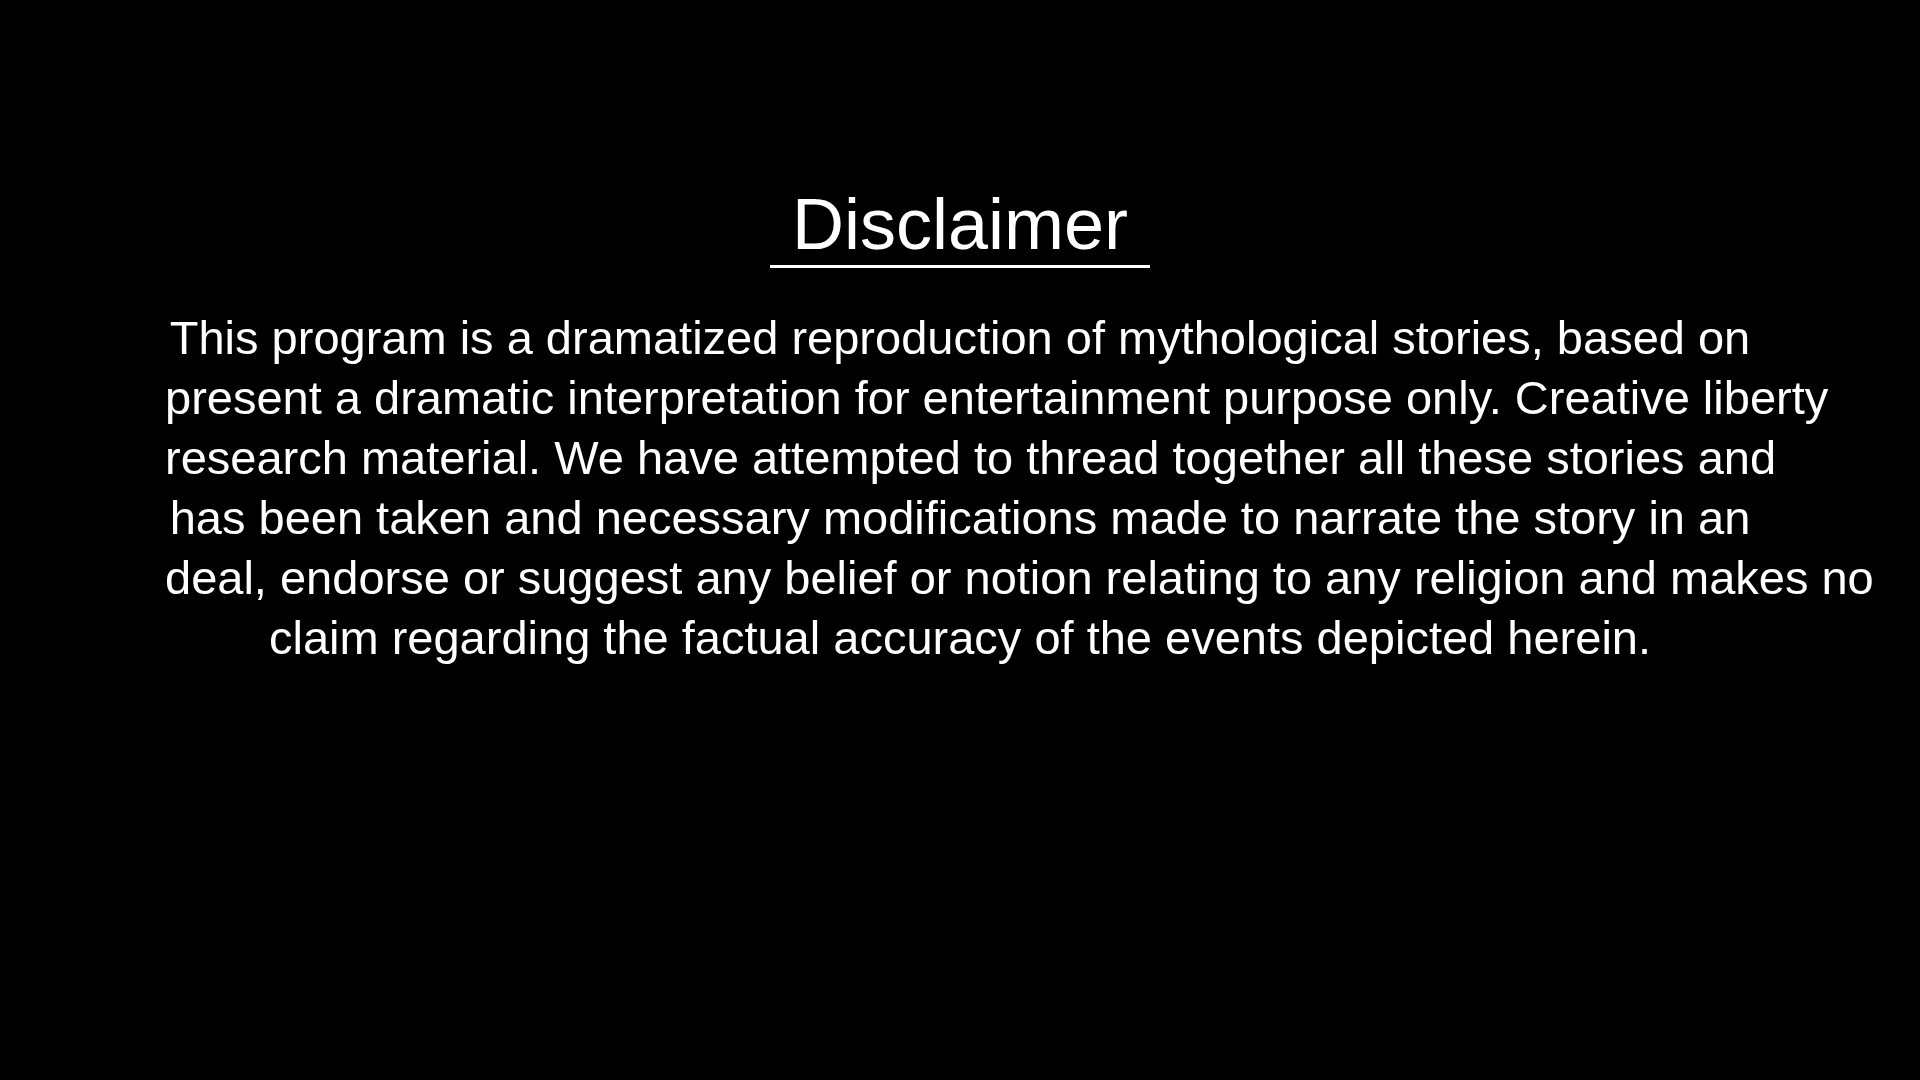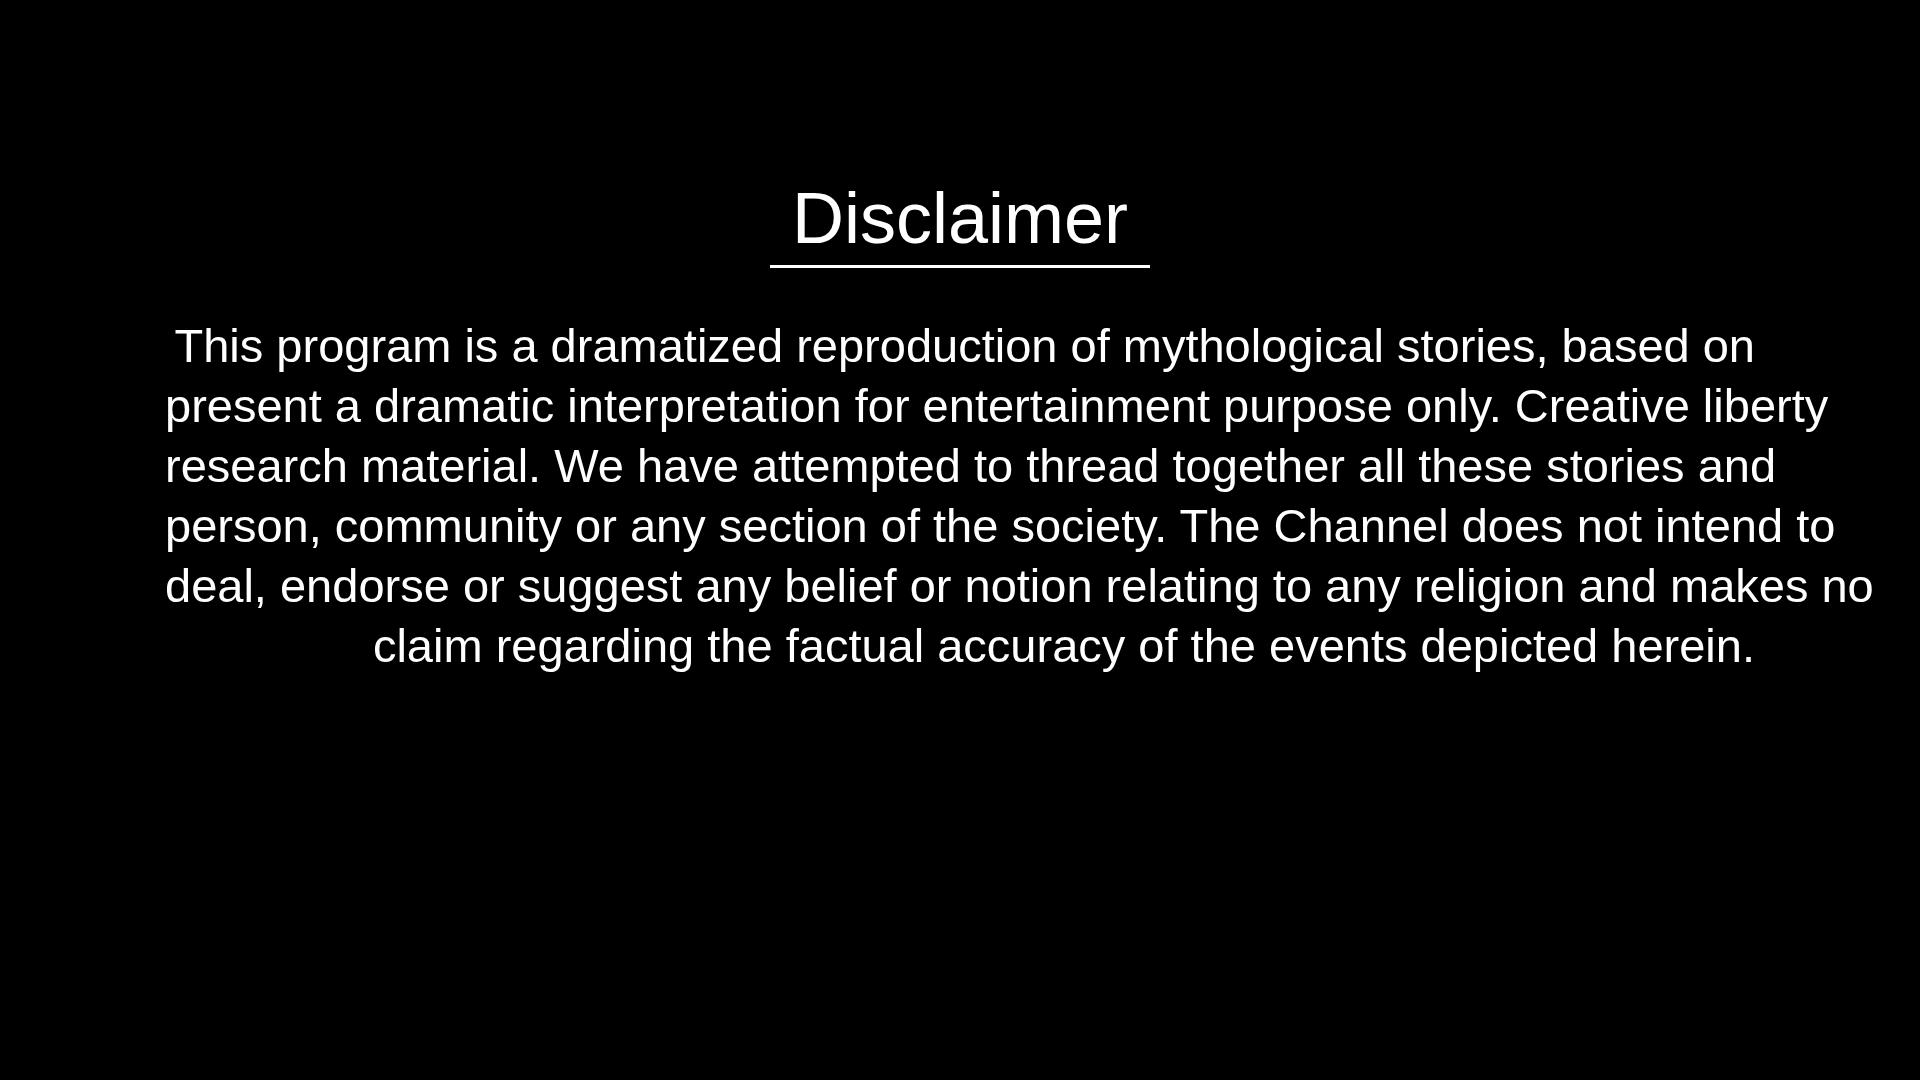--- a/index.html
+++ b/index.html
@@ -26,21 +26,21 @@
     top: 0;
     width: 1920px;
     height: 1080px;
     box-sizing: border-box;
     display: block;
   }
 
   .title-block {
     position: absolute;
     left: 0;
-    top: 182px;
+    top: 188px;
     width: 1920px;
     text-align: center;
   }
 
   .disclaimer-title {
     display: block;
     margin: 0;
     padding: 0;
     font-size: 72px;
     font-weight: 400;
@@ -55,24 +55,24 @@
     top: 265px;
     width: 380px;
     height: 3px;
     margin-left: -190px;
     background: #ffffff;
   }
 
   .body-block {
     position: absolute;
     left: 50%;
-    top: 316px;
+    top: 308px;
     width: 1590px;
     margin-left: -795px;
-    text-align: right;
+    text-align: center;
     text-decoration: underline;
   }
 
   .body-line {
     display: block;
     font-size: 47px;
     font-weight: 400;
     line-height: 60px;
     color: #ffffff;
     white-space: nowrap;
@@ -88,20 +88,20 @@
     <div class="title-block">
       <h1 class="disclaimer-title">Disclaimer</h1>
     </div>
 
     <div class="title-rule"></div>
 
     <div class="body-block">
       <span class="body-line">This program is a dramatized reproduction of mythological stories, based on</span>
       <span class="body-line">present a dramatic interpretation for entertainment purpose only. Creative liberty</span>
       <span class="body-line">research material. We have attempted to thread together all these stories and</span>
-      <span class="body-line">person, community or any section of the society. The Channel does not intend to</span>
+      <span class="body-line">has been taken and necessary modifications made to narrate the story in an</span>
       <span class="body-line">deal, endorse or suggest any belief or notion relating to any religion and makes no</span>
       <span class="body-line">claim regarding the factual accuracy of the events depicted herein.</span>
     </div>
 
   </section>
 
 </div>
 
 </body></html>

